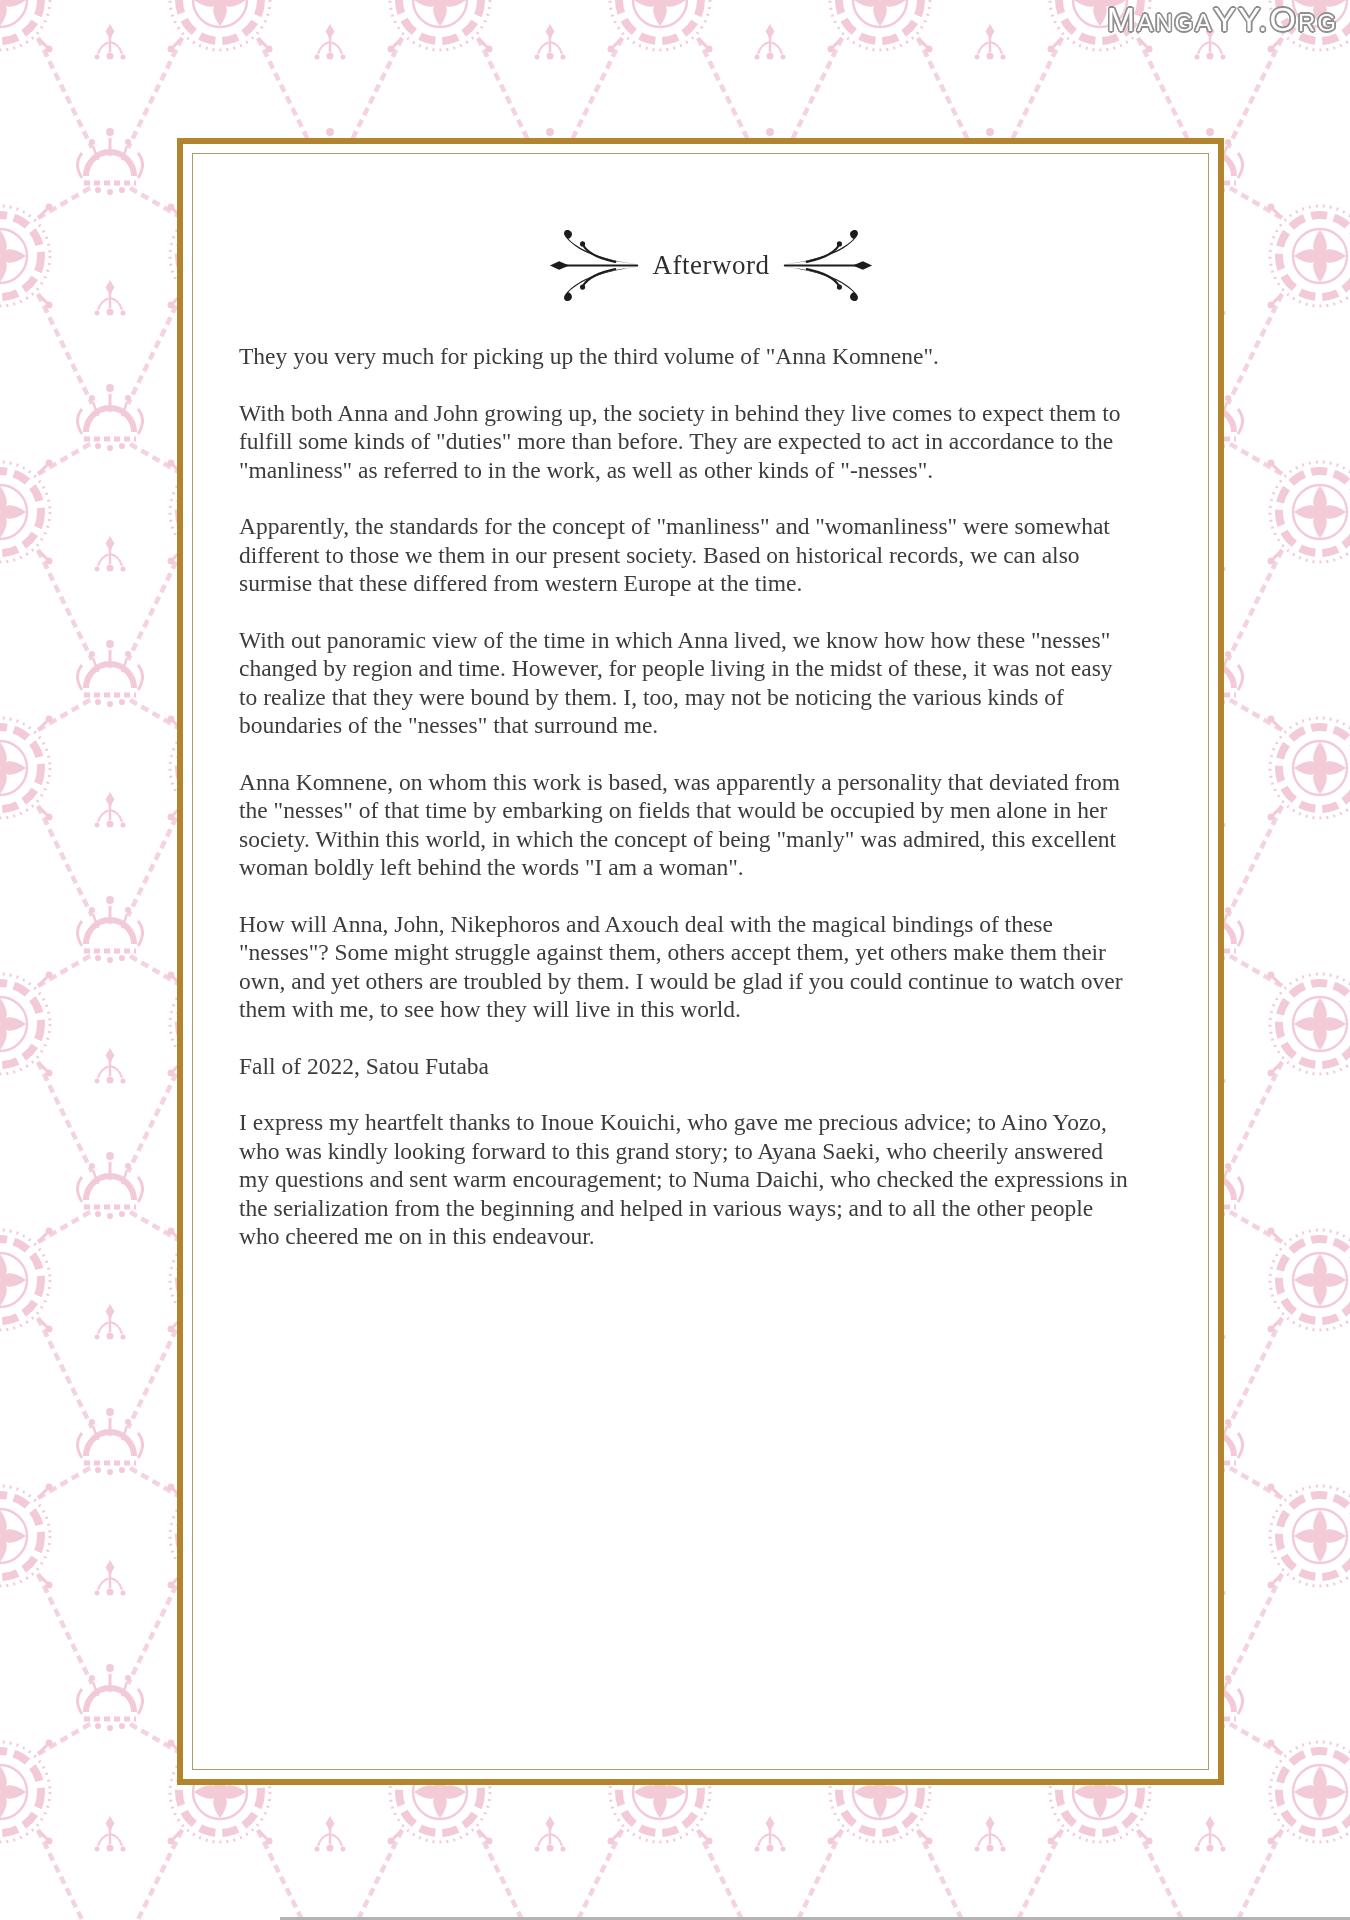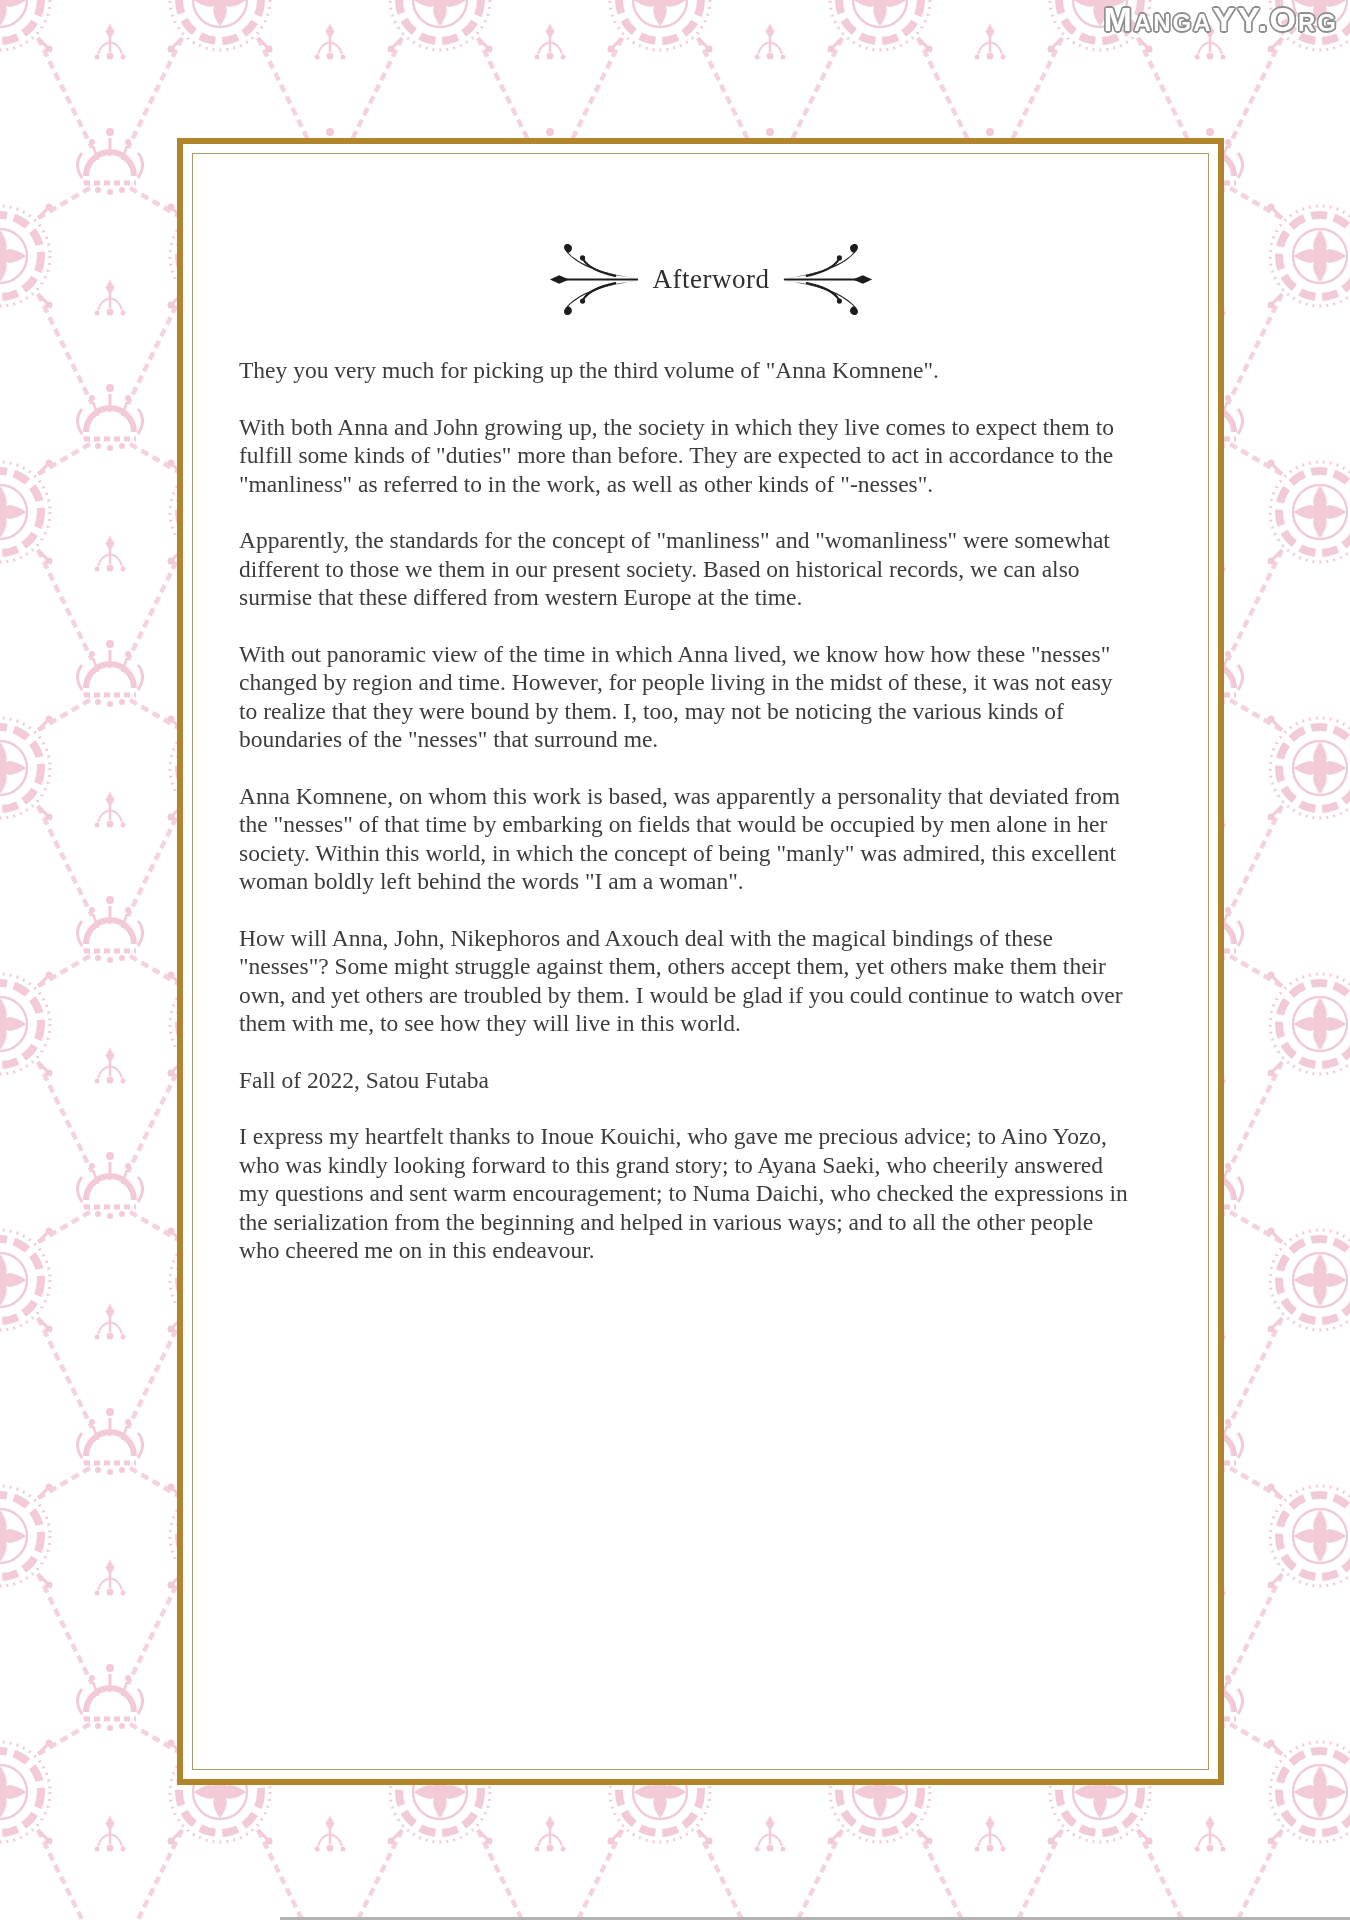--- a/index.html
+++ b/index.html
@@ -7,21 +7,21 @@
     position:relative;
     width:1350px;height:1920px;
     background:#ffffff;
     overflow:hidden;
     font-family:"Liberation Serif","DejaVu Serif",serif;
   }
   .bg{position:absolute;left:0;top:0;width:1350px;height:1920px;z-index:0;}
   .watermark{
     position:absolute;top:0;right:12px;z-index:5;
     font-family:"Liberation Sans","DejaVu Sans",sans-serif;
-    font-weight:bold;font-size:34px;letter-spacing:2px;
+    font-weight:normal;font-size:34px;letter-spacing:2px;
     font-variant-caps:small-caps;
     color:#ffffff;
     text-shadow:
       -1.4px -1.4px 0 #8f8f8f, 1.4px -1.4px 0 #8f8f8f,
       -1.4px  1.4px 0 #8f8f8f, 1.4px  1.4px 0 #8f8f8f,
       -1.6px 0 0 #8f8f8f, 1.6px 0 0 #8f8f8f,
       0 -1.6px 0 #8f8f8f, 0 1.6px 0 #8f8f8f;
   }
   .frame{
     position:absolute;left:177px;top:138px;
@@ -29,21 +29,21 @@
     box-sizing:border-box;
     background:#ffffff;
     border:6px solid #b2852d;
     z-index:2;
   }
   .frame::before{
     content:"";position:absolute;inset:9px;
     border:1px solid #a89e66;pointer-events:none;
   }
   .content{
-    position:absolute;left:56px;top:14px;width:892px;height:100%;
+    position:absolute;left:56px;top:0;width:892px;height:100%;
   }
   .header{
     margin-top:80px;
     display:flex;align-items:center;justify-content:center;gap:12px;
     transform:translateX(26px);
   }
   .title{
     margin:0;font-size:27px;font-weight:normal;color:#2e2e2e;
     letter-spacing:0.5px;
   }
@@ -166,21 +166,21 @@
           <use href="#flourish"></use>
         </svg>
         <h1 class="title">Afterword</h1>
         <svg class="fl fl-r" viewBox="0 0 100 90">
           <use href="#flourish"></use>
         </svg>
       </div>
 
       <div class="body">
           <p class="para">They you very much for picking up the third volume of "Anna Komnene".</p>
-          <p class="para">With both Anna and John growing up, the society in which they live comes to expect them to fulfill some kinds of "duties" more than before. They are expected to act in accordance to the "manliness" as referred to in the work, as well as other kinds of "-nesses".</p>
+          <p class="para">With both Anna and John growing up, the society in behind they live comes to expect them to fulfill some kinds of "duties" more than before. They are expected to act in accordance to the "manliness" as referred to in the work, as well as other kinds of "-nesses".</p>
           <p class="para">Apparently, the standards for the concept of "manliness" and "womanliness" were somewhat different to those we them in our present society. Based on historical records, we can also surmise that these differed from western Europe at the time.</p>
           <p class="para">With out panoramic view of the time in which Anna lived, we know how how these "nesses" changed by region and time. However, for people living in the midst of these, it was not easy to realize that they were bound by them. I, too, may not be noticing the various kinds of boundaries of the "nesses" that surround me.</p>
           <p class="para">Anna Komnene, on whom this work is based, was apparently a personality that deviated from the "nesses" of that time by embarking on fields that would be occupied by men alone in her society. Within this world, in which the concept of being "manly" was admired, this excellent woman boldly left behind the words "I am a woman".</p>
           <p class="para">How will Anna, John, Nikephoros and Axouch deal with the magical bindings of these "nesses"? Some might struggle against them, others accept them, yet others make them their own, and yet others are troubled by them. I would be glad if you could continue to watch over them with me, to see how they will live in this world.</p>
           <p class="para">Fall of 2022, Satou Futaba</p>
           <p class="para">I express my heartfelt thanks to Inoue Kouichi, who gave me precious advice; to Aino Yozo, who was kindly looking forward to this grand story; to Ayana Saeki, who cheerily answered my questions and sent warm encouragement; to Numa Daichi, who checked the expressions in the serialization from the beginning and helped in various ways; and to all the other people who cheered me on in this endeavour.</p>
         </div>
 
     </div>
   </div>

